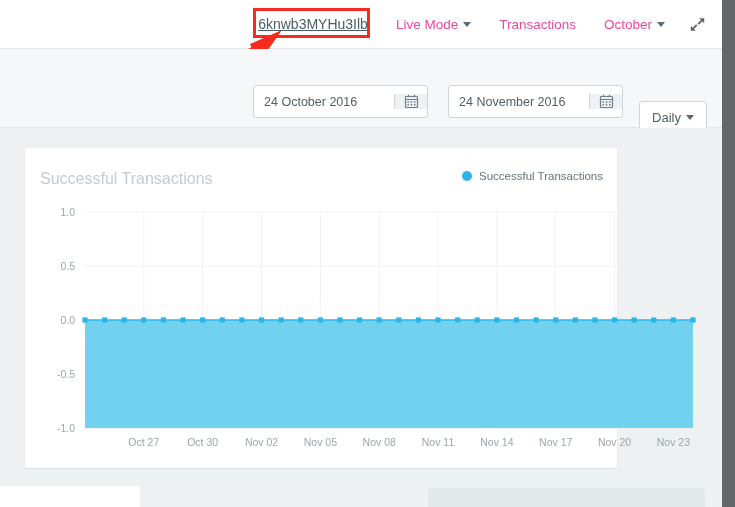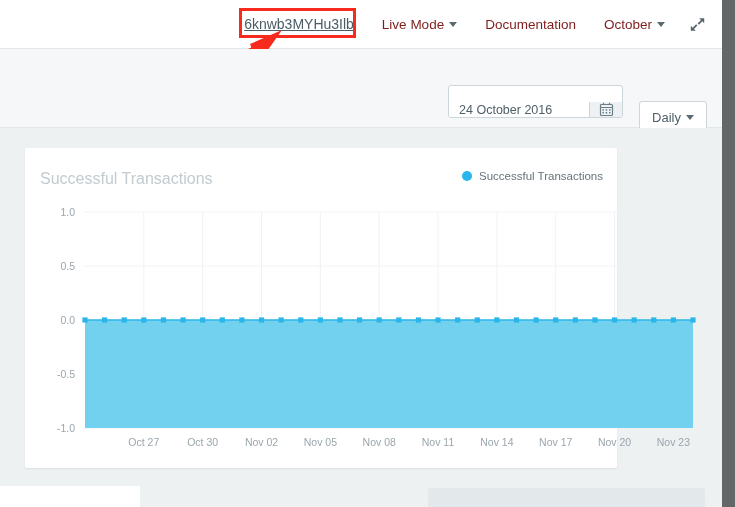--- a/index.html
+++ b/index.html
@@ -14,21 +14,21 @@
   
   .header {
     position: absolute; left: 0; top: 0;
     width: 722px; height: 49px;
     background: #ffffff;
     border-bottom: 1px solid #e2e7e9;
     display: flex; align-items: center; justify-content: flex-end;
   }
   .nav-list { display: flex; align-items: center; height: 100%; }
   .nav-item {
-    font-size: 13.5px; color: #7f1d1d;
+    font-size: 13.5px; color: #ec4899;
     padding: 0 14px; height: 100%;
     display: flex; align-items: center; cursor: pointer;
     white-space: nowrap;
   }
   .nav-item.active-tab {
     color: #4a5c66;
     font-size: 14px;
     text-decoration: underline;
   }
   .tab-highlight-wrap { position: relative; display: flex; align-items: center; height: 100%; }
@@ -63,21 +63,21 @@
     position: absolute; left: 0; top: 49px;
     width: 722px; height: 79px;
     background: #f5f7f8;
     border-bottom: 1px solid #e2e7e9;
   }
   .controls {
     position: absolute; right: 15px; top: 20px;
     display: flex; align-items: center;
   }
   .date-group {
-    display: flex; align-items: flex-end;
+    display: flex; align-items: center;
     height: 33px; margin-left: 20px;
     border: 1px solid #ccd6da;
     border-radius: 3px;
     background: #ffffff;
     overflow: hidden;
   }
   .date-input {
     border: 0; outline: none;
     background: #ffffff;
     font-family: "Liberation Sans", sans-serif;
@@ -170,21 +170,21 @@
         </div>
         <div class="tab-hl-box"></div>
       </div>
 
       <div class="nav-item">
         <span>Live Mode</span>
         <span class="caret"></span>
       </div>
 
       <div class="nav-item">
-        <span>Documentation</span>
+        <span>Transactions</span>
       </div>
 
       <div class="nav-item">
         <span>October</span>
         <span class="caret"></span>
       </div>
 
       <div class="expand-btn">
         <svg width="17" height="17" viewBox="0 0 17 17">
           <path d="M10.2 2.2 L15.2 2.2 L15.2 7.2 L13.3 5.3 L9.9 8.7 L8.6 7.4 L12.0 4.0 Z" fill="#55666f"></path>
@@ -213,20 +213,37 @@
             <rect x="3.4" y="7.2" width="1.5" height="1.5" fill="#6d7f88"></rect>
             <rect x="6.7" y="7.2" width="1.5" height="1.5" fill="#6d7f88"></rect>
             <rect x="10.0" y="7.2" width="1.5" height="1.5" fill="#6d7f88"></rect>
             <rect x="3.4" y="10.0" width="1.5" height="1.5" fill="#6d7f88"></rect>
             <rect x="6.7" y="10.0" width="1.5" height="1.5" fill="#6d7f88"></rect>
             <rect x="10.0" y="10.0" width="1.5" height="1.5" fill="#6d7f88"></rect>
           </svg>
         </div>
       </div>
 
+      <div class="date-group">
+        <input class="date-input" type="text" value="24 November 2016" style="">
+        <div class="cal-btn">
+          <svg width="15" height="15" viewBox="0 0 15 15">
+            <rect x="1.5" y="2.5" width="12" height="11" rx="1" fill="none" stroke="#6d7f88" stroke-width="1.2"></rect>
+            <line x1="1.5" y1="5.5" x2="13.5" y2="5.5" stroke="#6d7f88" stroke-width="1.2"></line>
+            <line x1="4.5" y1="0.8" x2="4.5" y2="3" stroke="#6d7f88" stroke-width="1.2"></line>
+            <line x1="10.5" y1="0.8" x2="10.5" y2="3" stroke="#6d7f88" stroke-width="1.2"></line>
+            <rect x="3.4" y="7.2" width="1.5" height="1.5" fill="#6d7f88"></rect>
+            <rect x="6.7" y="7.2" width="1.5" height="1.5" fill="#6d7f88"></rect>
+            <rect x="10.0" y="7.2" width="1.5" height="1.5" fill="#6d7f88"></rect>
+            <rect x="3.4" y="10.0" width="1.5" height="1.5" fill="#6d7f88"></rect>
+            <rect x="6.7" y="10.0" width="1.5" height="1.5" fill="#6d7f88"></rect>
+            <rect x="10.0" y="10.0" width="1.5" height="1.5" fill="#6d7f88"></rect>
+          </svg>
+        </div>
+      </div>
 
       <div class="freq-btn">
         <span>Daily</span>
         <span class="caret"></span>
       </div>
     </div>
   </div>
 
   <div class="content">
 

